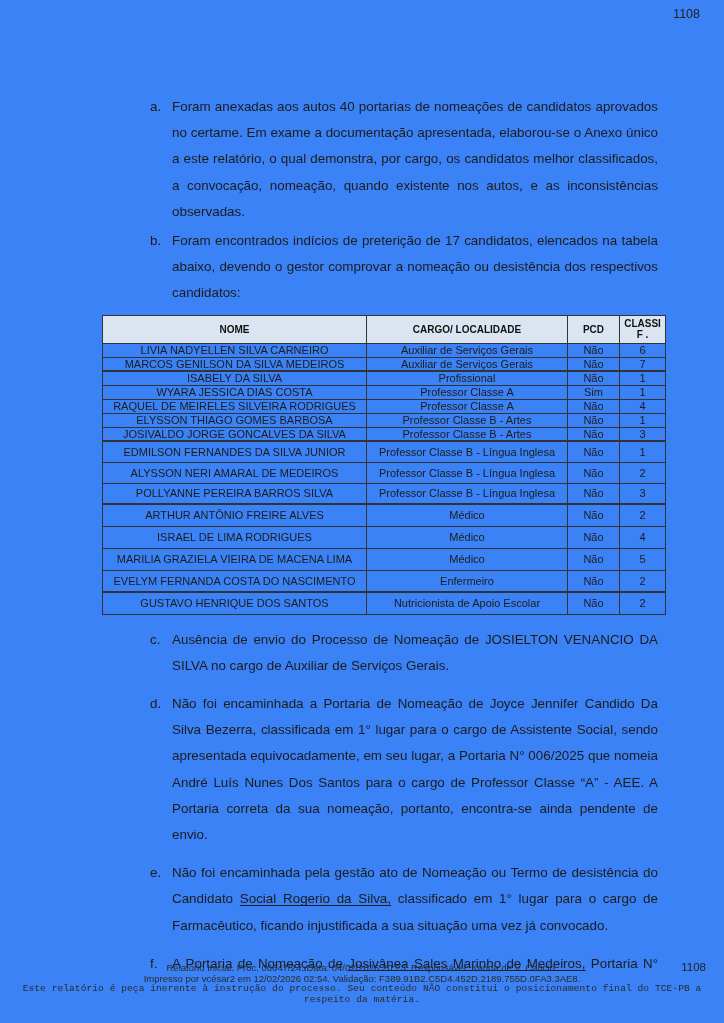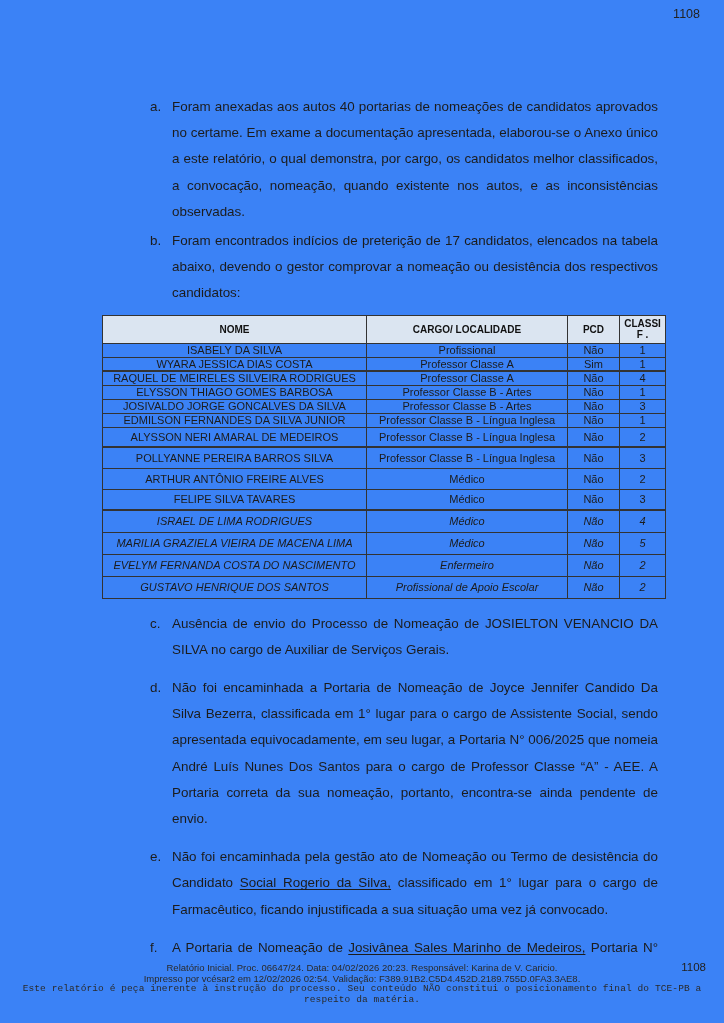--- a/index.html
+++ b/index.html
@@ -62,23 +62,23 @@
     color: #1c1c1c;
     height: 14px;
     padding: 0 3px;
     white-space: nowrap;
   }
   .pref-table col.c-nome { width: 264px; }
   .pref-table col.c-cargo { width: 201px; }
   .pref-table col.c-pcd { width: 52px; }
   .pref-table col.c-classif { width: 46px; }
 
-  .pref-table tbody tr:nth-child(7) td { height: 20px; margin-left: 16px; }
+  .pref-table tbody tr:nth-child(7) td { height: 14px; margin-left: 16px; }
   .pref-table tbody tr:nth-child(n+8):nth-child(-n+10) td { height: 21px; text-align: center; }
-  .pref-table tbody tr:nth-child(n+11):nth-child(-n+15) td { height: 22px; font-style: italic; }
+  .pref-table tbody tr:nth-child(n+11):nth-child(-n+15) td { height: 22px; }
   .pref-table tbody tr:nth-child(3) td,
   .pref-table tbody tr:nth-child(8) td,
   .pref-table tbody tr:nth-child(11) td,
   .pref-table tbody tr:nth-child(15) td { border-top-width: 2px; }
 
   .footer {
     position: absolute; left: 0; bottom: 18px;
     width: 100%;
     text-align: center;
     font-size: 9.5px;
@@ -114,20 +114,32 @@
       <thead>
           <tr>
             <th>NOME</th>
             <th>CARGO/ LOCALIDADE</th>
             <th>PCD</th>
             <th>CLASSIF .</th>
           </tr>
         </thead>
       <tbody>
           <tr>
+            <td>LIVIA NADYELLEN SILVA CARNEIRO</td>
+            <td>Auxiliar de Serviços Gerais</td>
+            <td>Não</td>
+            <td>6</td>
+          </tr>
+          <tr>
+            <td>MARCOS GENILSON DA SILVA MEDEIROS</td>
+            <td>Auxiliar de Serviços Gerais</td>
+            <td>Não</td>
+            <td>7</td>
+          </tr>
+          <tr>
             <td>ISABELY DA SILVA</td>
             <td>Profissional</td>
             <td>Não</td>
             <td>1</td>
           </tr>
           <tr>
             <td>WYARA JESSICA DIAS COSTA</td>
             <td>Professor Classe A</td>
             <td>Sim</td>
             <td>1</td>
@@ -168,46 +180,40 @@
             <td>Não</td>
             <td>3</td>
           </tr>
           <tr>
             <td>ARTHUR ANTÔNIO FREIRE ALVES</td>
             <td>Médico</td>
             <td>Não</td>
             <td>2</td>
           </tr>
           <tr>
-            <td>FELIPE SILVA TAVARES</td>
-            <td>Médico</td>
-            <td>Não</td>
-            <td>3</td>
-          </tr>
-          <tr>
             <td>ISRAEL DE LIMA RODRIGUES</td>
             <td>Médico</td>
             <td>Não</td>
             <td>4</td>
           </tr>
           <tr>
             <td>MARILIA GRAZIELA VIEIRA DE MACENA LIMA</td>
             <td>Médico</td>
             <td>Não</td>
             <td>5</td>
           </tr>
           <tr>
             <td>EVELYM FERNANDA COSTA DO NASCIMENTO</td>
             <td>Enfermeiro</td>
             <td>Não</td>
             <td>2</td>
           </tr>
           <tr>
             <td>GUSTAVO HENRIQUE DOS SANTOS</td>
-            <td>Profissional de Apoio Escolar</td>
+            <td>Nutricionista de Apoio Escolar</td>
             <td>Não</td>
             <td>2</td>
           </tr>
         </tbody>
     </table>
   </div>
 
   <div class="content-cf">
       <div class="para"><span class="plabel">c.</span><span><span>Ausência de envio do Processo de Nomeação de JOSIELTON VENANCIO DA SILVA no cargo de Auxiliar de Serviços Gerais.</span></span></div>
       <div class="para"><span class="plabel">d.</span><span><span>Não foi encaminhada a Portaria de Nomeação de Joyce Jennifer Candido Da Silva Bezerra, classificada em 1° lugar para o cargo de Assistente Social, sendo apresentada equivocadamente, em seu lugar, a Portaria N° 006/2025 que nomeia André Luís Nunes Dos Santos para o cargo de Professor Classe “A” - AEE. A Portaria correta da sua nomeação, portanto, encontra-se ainda pendente de envio.</span></span></div>

